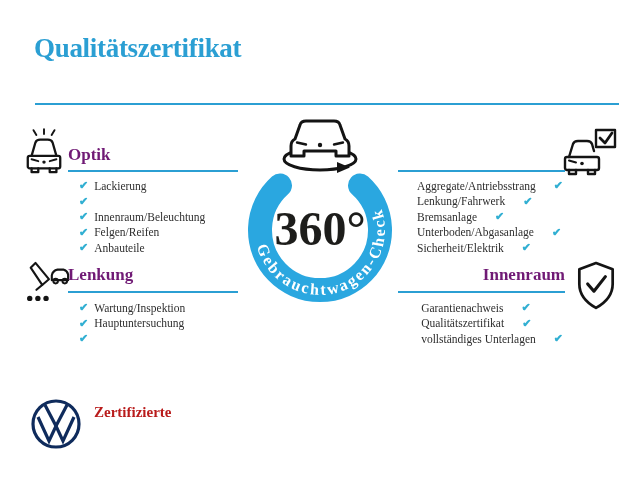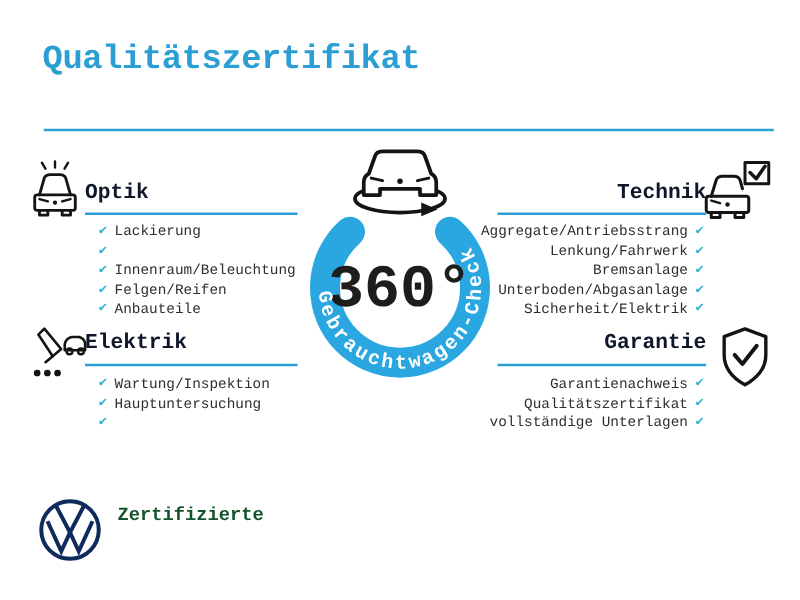--- a/index.html
+++ b/index.html
@@ -1,29 +1,29 @@
 <!DOCTYPE html>
 <html><head>
 <meta charset="utf-8">
 <style>
   html,body{margin:0;padding:0;background:#fff;}
   .stage{position:relative;width:640px;height:480px;background:#ffffff;overflow:hidden;
-         font-family:Liberation Mono, monospace;}
+         font-family:Liberation Serif, serif;}
   .abs{position:absolute;}
   .title{left:34px;top:33px;font-size:27px;font-weight:bold;color:#2b9fd3;letter-spacing:-0.3px;}
   .title-rule{left:35px;top:103px;width:584px;height:2px;background:#2b9fd3;}
-  .sec-title{font-size:17px;font-weight:bold;color:#0f172a;}
+  .sec-title{font-size:17px;font-weight:bold;color:#701a75;}
   .sec-rule{height:2px;background:#2b9fd3;}
   .list{display:flex;flex-direction:column;}
   .row{display:flex;align-items:center;height:15.5px;font-size:11.5px;color:#2e2e2e;white-space:nowrap;}
-  .row.right{justify-content:flex-end;}
+  .row.right{gap:12px;}
   .check{color:#31afd2;font-weight:bold;font-size:11px;line-height:11px;}
   .row .check{margin-right:6px;}
   .row.right .check{margin-left:6px;margin-right:0;}
-  .brand{font-size:15px;font-weight:bold;color:#14532d;line-height:19px;}
+  .brand{font-size:15px;font-weight:bold;color:#b91c1c;line-height:19px;}
   svg{display:block;}
   .ink{stroke:#141414;fill:none;stroke-linecap:round;stroke-linejoin:round;}
 </style>
 </head>
 <body>
 
 <div class="stage">
 
   <div class="abs title">Qualitätszertifikat</div>
   <div class="abs title-rule"></div>
@@ -66,21 +66,20 @@
     <svg width="56" height="52" viewBox="0 0 56 52">
       <path class="ink" stroke-width="2.4" d="M6 30 L10 17 Q11 14 15 14 H24 Q28 14 29 17 L31 24"></path>
       <rect class="ink" stroke-width="2.4" x="2" y="30" width="34" height="13" rx="2"></rect>
       <path class="ink" stroke-width="2.4" d="M6 43 v4 h7 v-4 M25 43 v4 h7 v-4"></path>
       <circle cx="19" cy="36.5" r="1.8" fill="#141414"></circle>
       <path class="ink" stroke-width="2" d="M6 33.5 L13 35.5"></path>
       <rect x="33" y="3" width="19" height="17" fill="#ffffff" class="ink" stroke-width="2.4"></rect>
       <path class="ink" stroke-width="2.8" d="M37 11 L42 16 L49 6"></path>
     </svg>
   </div>
-  <div class="abs sec-title" style="right:75px;top:145px;">Technik</div>
   <div class="abs sec-rule" style="left:398px;top:170px;width:167px;"></div>
   <div class="abs list" style="right:77px;top:178px;">
     <div class="row right">
         <span>Aggregate/Antriebsstrang</span>
         <span class="check">✔</span>
       </div>
     <div class="row right">
         <span>Lenkung/Fahrwerk</span>
         <span class="check">✔</span>
       </div>
@@ -103,21 +102,21 @@
       <path class="ink" stroke-width="2.2" d="M8 8 L13 3 L27 20 L20 26 Z"></path>
       <path class="ink" stroke-width="2.2" d="M20 26 L14 31"></path>
       <path class="ink" stroke-width="2.2" d="M30 21 L30 16 Q31 11 36 10 L42 10 Q46 11 47 15 L47 21 Z"></path>
       <circle class="ink" stroke-width="2" cx="34" cy="22" r="2.4"></circle>
       <circle class="ink" stroke-width="2" cx="43.5" cy="22" r="2.4"></circle>
       <circle cx="7" cy="40" r="2.8" fill="#141414"></circle>
       <circle cx="15.5" cy="40" r="2.8" fill="#141414"></circle>
       <circle cx="24" cy="40" r="2.8" fill="#141414"></circle>
     </svg>
   </div>
-  <div class="abs sec-title" style="left:68px;top:265px;">Elektrik</div>
+  <div class="abs sec-title" style="left:68px;top:265px;">Lenkung</div>
   <div class="abs sec-rule" style="left:68px;top:291px;width:170px;"></div>
   <div class="abs list" style="left:79px;top:300px;">
     <div class="row">
         <span class="check">✔</span>
         <span>Wartung/Inspektion</span>
       </div>
     <div class="row">
         <span class="check">✔</span>
         <span>Hauptuntersuchung</span>
       </div>
@@ -125,33 +124,33 @@
         <span class="check">✔</span>
       </div>
   </div>
 
   <div class="abs" style="left:575px;top:261px;">
     <svg width="42" height="50" viewBox="0 0 40 48">
       <path class="ink" stroke-width="2.6" d="M20 2 L36 8 V22 Q36 36 20 45 Q4 36 4 22 V8 Z"></path>
       <path class="ink" stroke-width="3" d="M12 22 L18 29 L29 15"></path>
     </svg>
   </div>
-  <div class="abs sec-title" style="right:75px;top:265px;">Garantie</div>
+  <div class="abs sec-title" style="right:75px;top:265px;">Innenraum</div>
   <div class="abs sec-rule" style="left:398px;top:291px;width:167px;"></div>
   <div class="abs list" style="right:77px;top:300px;">
     <div class="row right">
         <span>Garantienachweis</span>
         <span class="check">✔</span>
       </div>
     <div class="row right">
         <span>Qualitätszertifikat</span>
         <span class="check">✔</span>
       </div>
     <div class="row right">
-        <span>vollständige Unterlagen</span>
+        <span>vollständiges Unterlagen</span>
         <span class="check">✔</span>
       </div>
   </div>
 
   <div class="abs" style="left:225px;top:112px;">
     <svg width="190" height="200" viewBox="0 0 190 200">
       <defs>
         <path id="ringTextPath" d="M 30.2 123.7 A 65 65 0 1 0 151.3 85.5" fill="none"></path>
       </defs>
 

